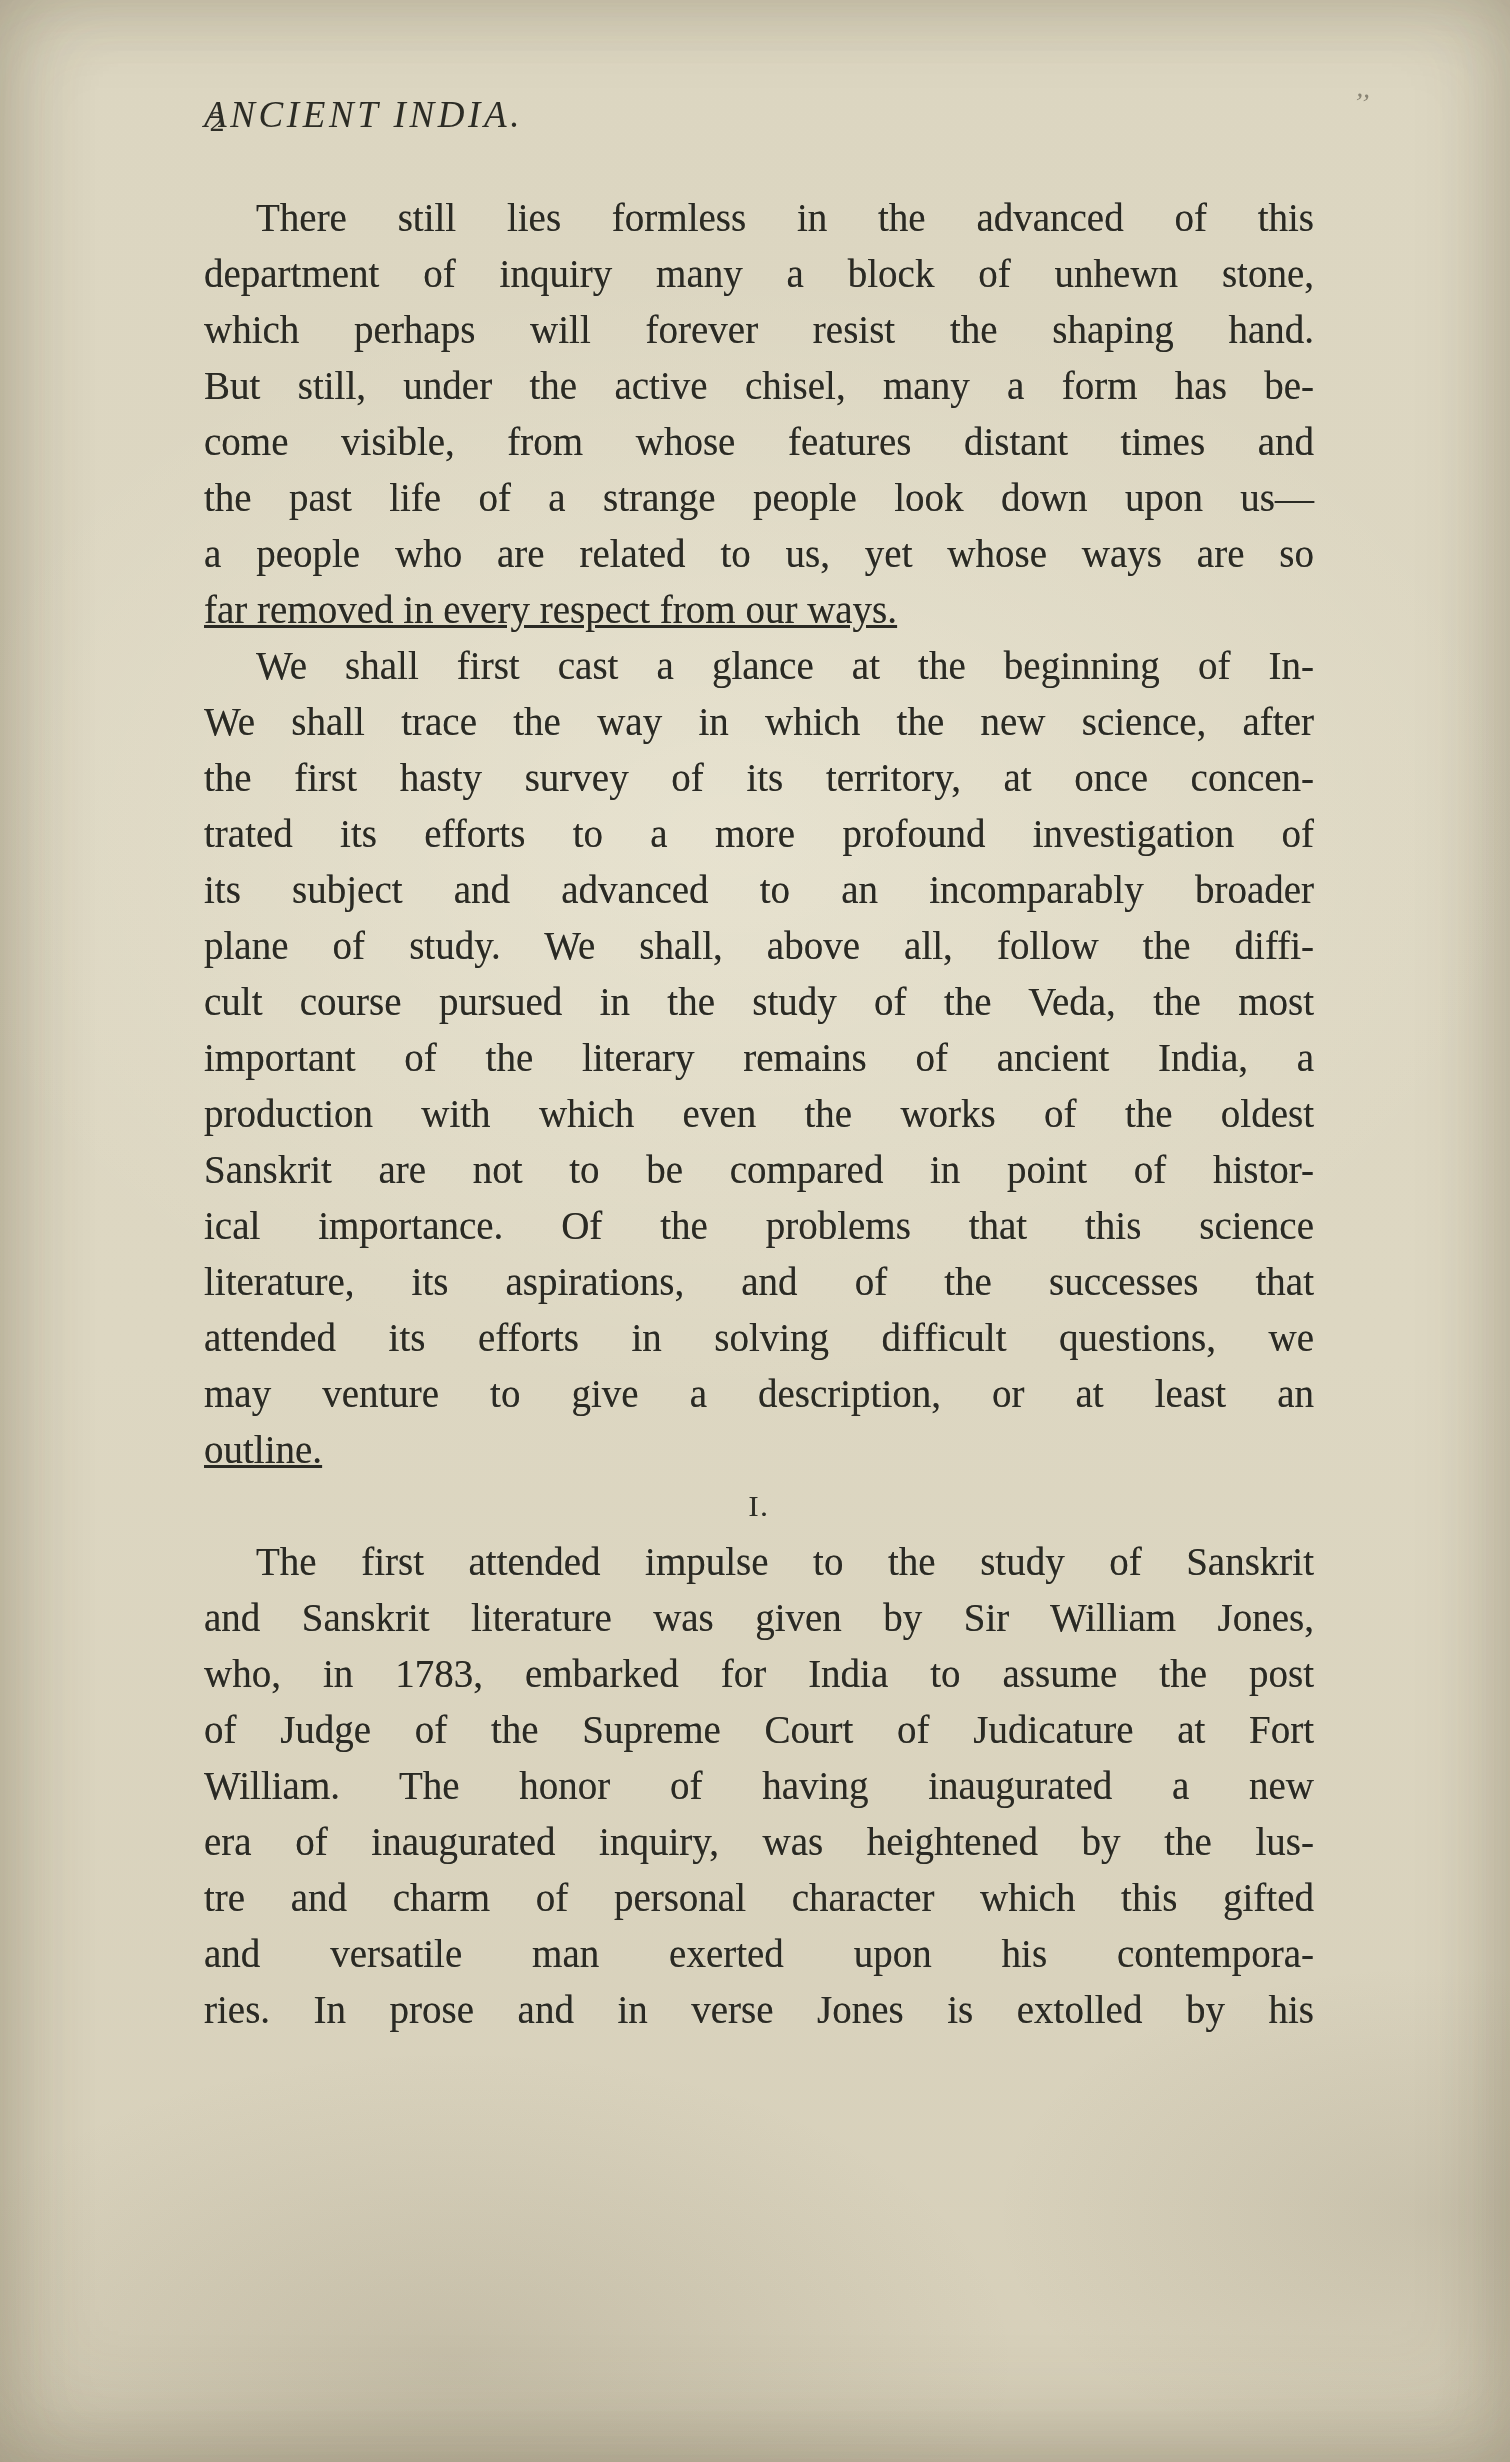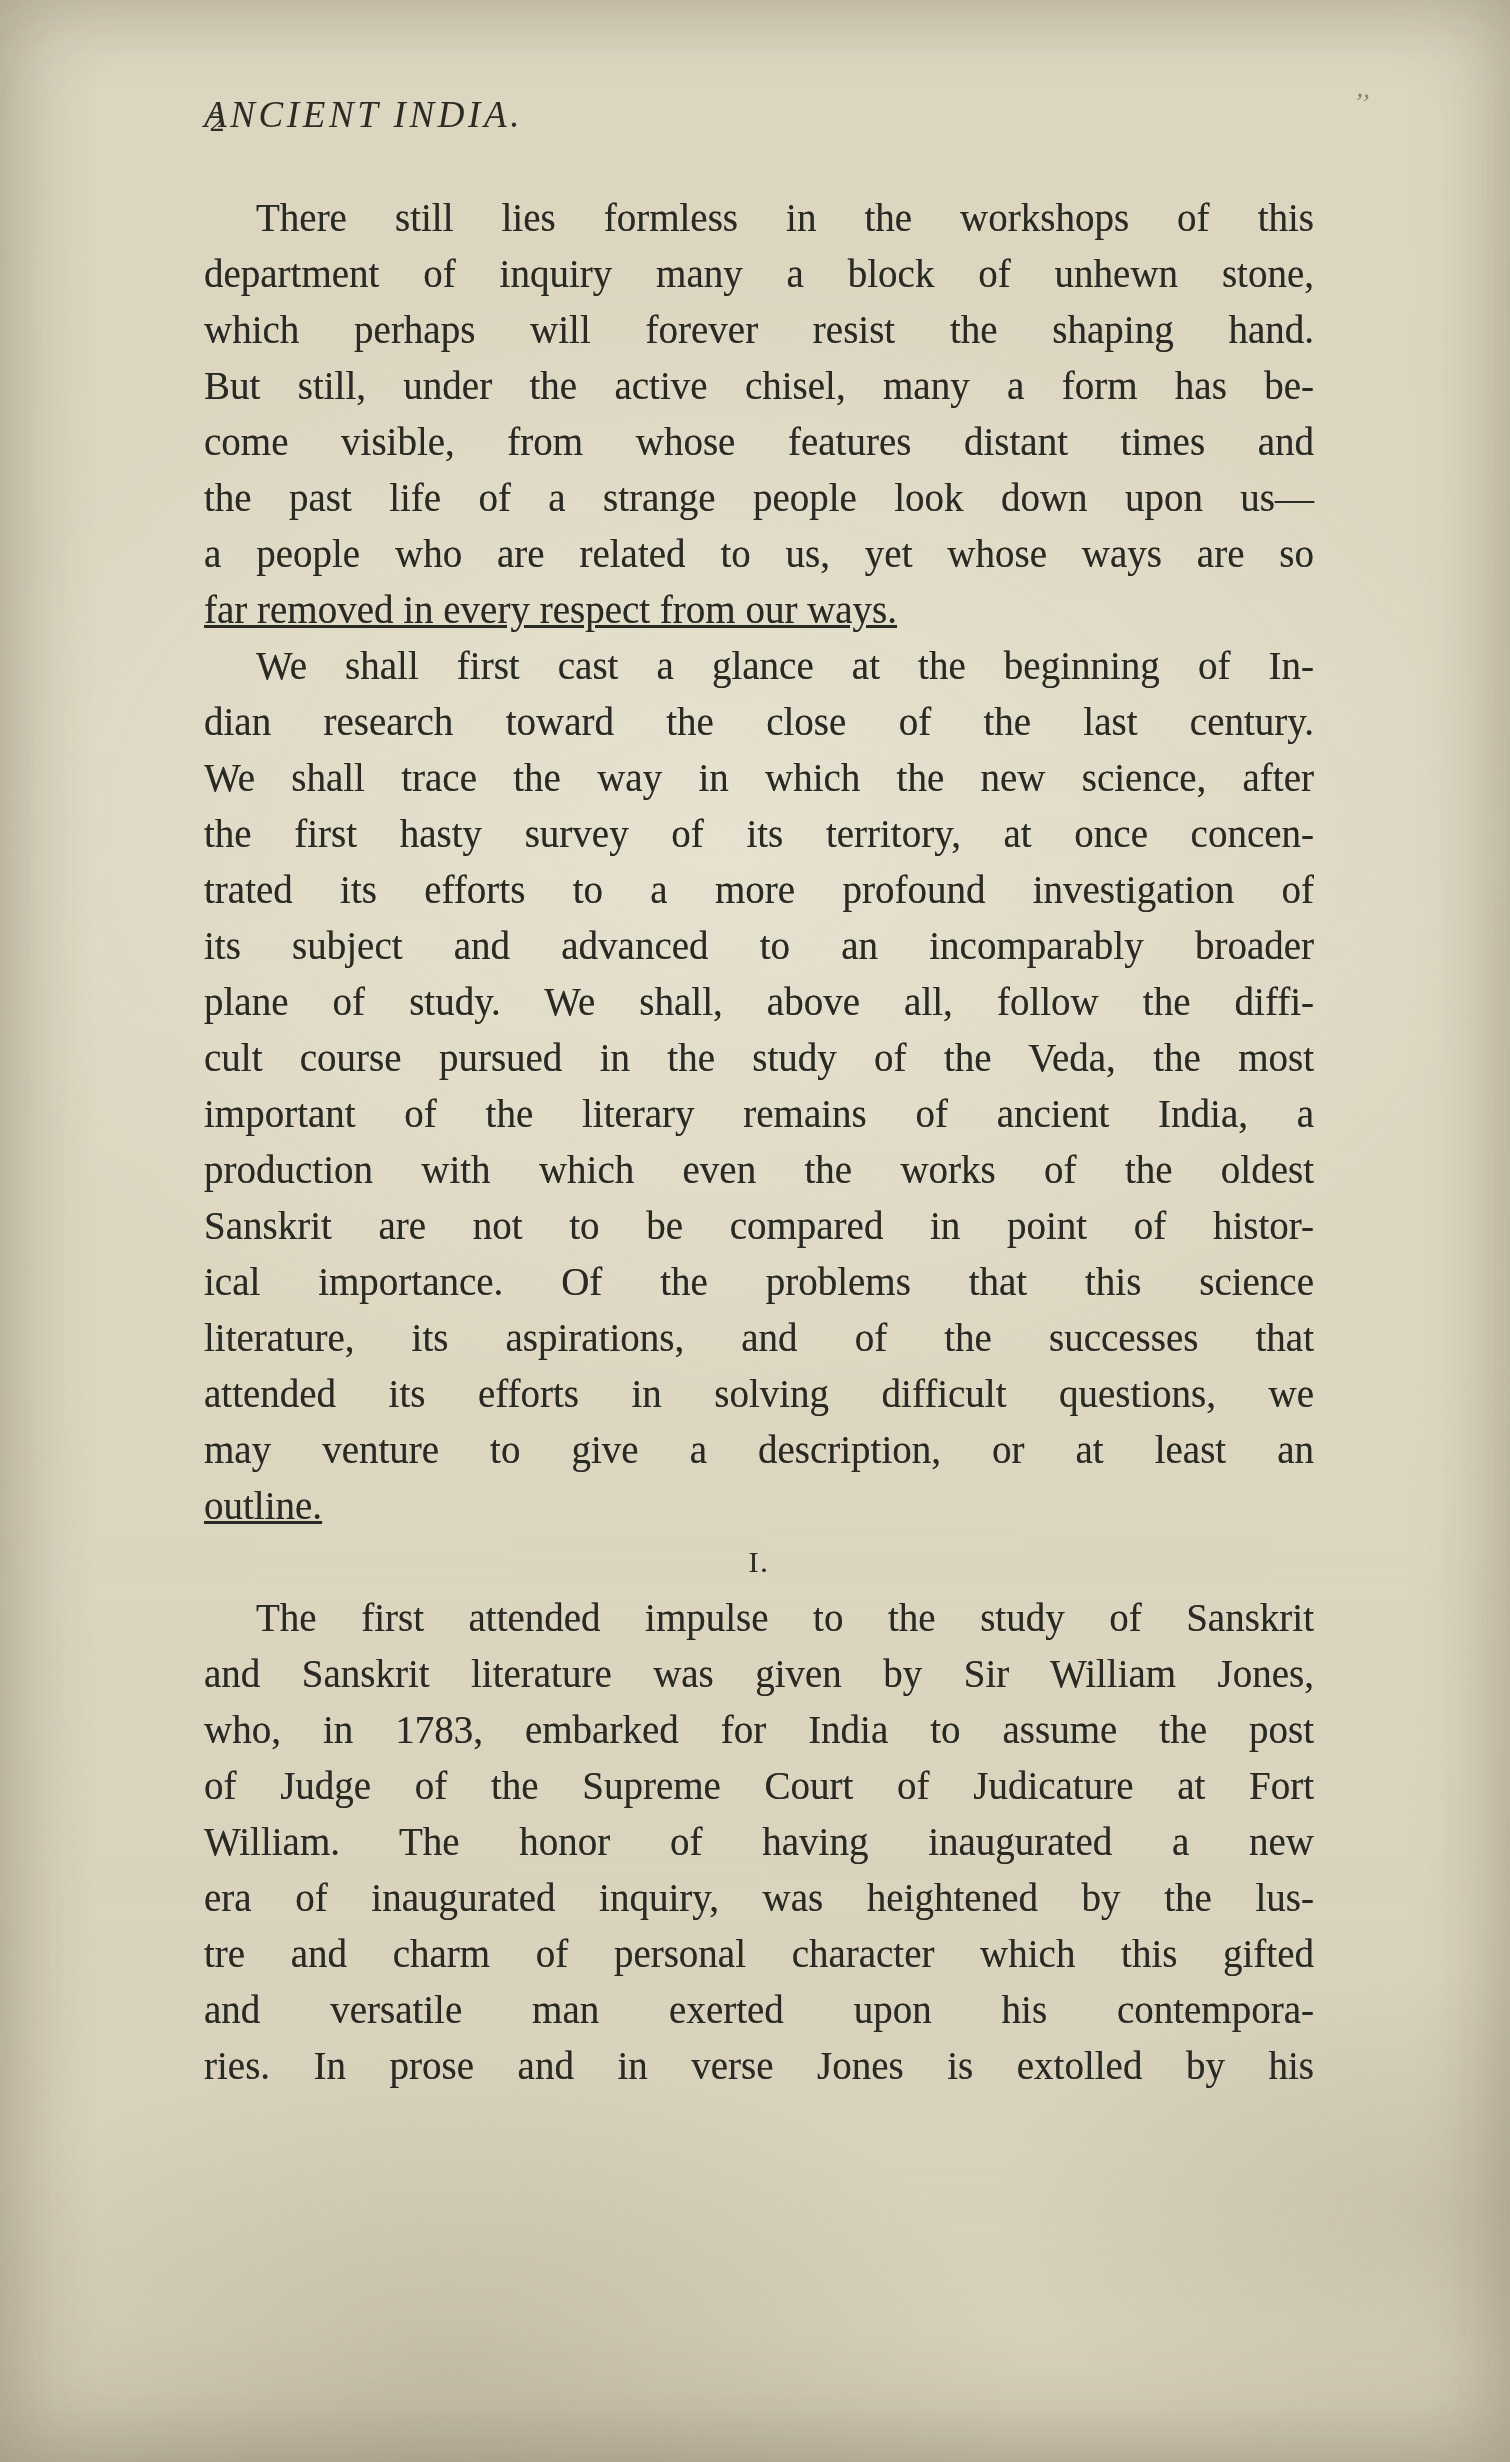--- a/index.html
+++ b/index.html
@@ -87,32 +87,31 @@
 <div class="page">
 
   <div class="header-row">
     <span class="page-number">2</span>
     <div class="running-title">ANCIENT INDIA.</div>
     <span class="corner-mark">’’</span>
   </div>
 
   <div class="text-block">
       <div class="paragraph">
-        <div class="line first-line">There still lies formless in the workshops of this</div>
+        <div class="line first-line">There still lies formless in the advanced of this</div>
         <div class="line">department of inquiry many a block of unhewn stone,</div>
         <div class="line">which perhaps will forever resist the shaping hand.</div>
         <div class="line">But still, under the active chisel, many a form has be-</div>
         <div class="line">come visible, from whose features distant times and</div>
         <div class="line">the past life of a strange people look down upon us—</div>
         <div class="line">a people who are related to us, yet whose ways are so</div>
         <div class="line last-left">far removed in every respect from our ways.</div>
       </div>
       <div class="paragraph">
         <div class="line first-line">We shall first cast a glance at the beginning of In-</div>
-        <div class="line">dian research toward the close of the last century.</div>
         <div class="line">We shall trace the way in which the new science, after</div>
         <div class="line">the first hasty survey of its territory, at once concen-</div>
         <div class="line">trated its efforts to a more profound investigation of</div>
         <div class="line">its subject and advanced to an incomparably broader</div>
         <div class="line">plane of study. We shall, above all, follow the diffi-</div>
         <div class="line">cult course pursued in the study of the Veda, the most</div>
         <div class="line">important of the literary remains of ancient India, a</div>
         <div class="line">production with which even the works of the oldest</div>
         <div class="line">Sanskrit are not to be compared in point of histor-</div>
         <div class="line">ical importance. Of the problems that this science</div>

